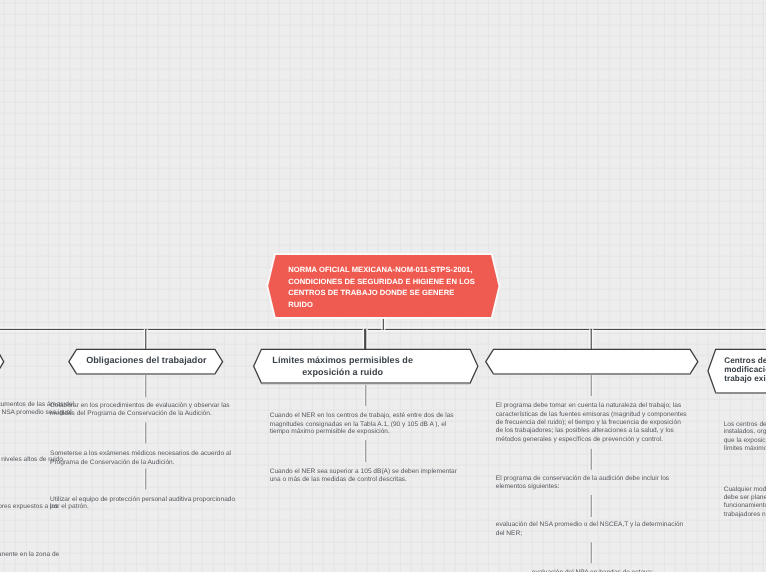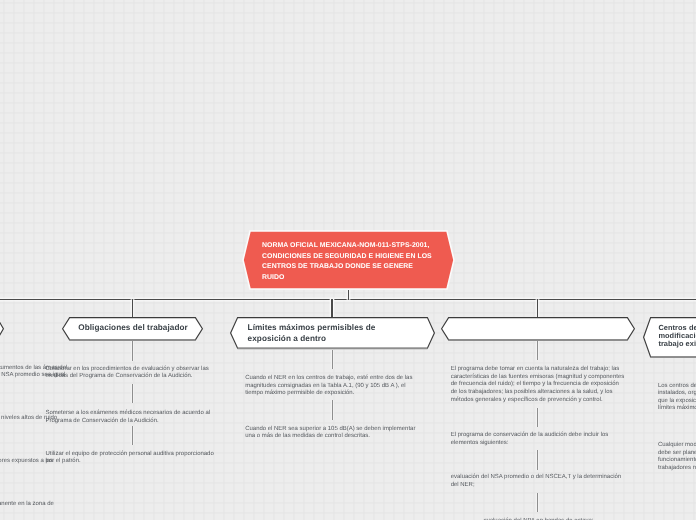--- a/index.html
+++ b/index.html
@@ -74,28 +74,28 @@
   <div class="n1" style="left:62px;top:317px;width:141px;height:24.5px;">
     <svg width="141" height="24.5" viewBox="0 0 141 24.5">
       <path d="M0.6,11.8 L7.6,0.6 L133.4,0.6 L140.4,11.8 L133.4,22.8 L7.6,22.8 Z" fill="#ffffff" stroke="#3c3c3c" stroke-width="1.15"></path>
       <path d="M7.6,23.0 L133.4,23.0" stroke="#8d8d8d" stroke-width="1.8" fill="none"></path>
     </svg>
     <div class="txt" style="left:16.3px;top:6.1px;">
       <div>Obligaciones del trabajador</div>
     </div>
   </div>
 
-  <div class="n1" style="left:230px;top:317px;width:205px;height:44px;">
+  <div class="n1" style="left:230px;top:317px;width:205px;height:44px;text-align:center;">
     <svg width="205" height="32" viewBox="0 0 205 32">
       <path d="M0.6,15.9 L7.6,0.6 L197.4,0.6 L204.4,15.9 L197.4,31.2 L7.6,31.2 Z" fill="#ffffff" stroke="#3c3c3c" stroke-width="1.15"></path>
       <path d="M7.6,31.4 L197.4,31.4" stroke="#8d8d8d" stroke-width="1.8" fill="none"></path>
     </svg>
     <div class="txt" style="left:17.6px;top:6.1px;">
       <div>Límites máximos permisibles de</div>
-      <div>exposición a dentro</div>
+      <div>exposición a ruido</div>
     </div>
   </div>
 
   <div class="n1" style="left:441px;top:317px;width:194px;height:24.5px;">
     <svg width="194" height="24.5" viewBox="0 0 194 24.5">
       <path d="M0.6,11.8 L7.6,0.6 L186.4,0.6 L193.4,11.8 L186.4,22.8 L7.6,22.8 Z" fill="#ffffff" stroke="#3c3c3c" stroke-width="1.15"></path>
       <path d="M7.6,23.0 L186.4,23.0" stroke="#8d8d8d" stroke-width="1.8" fill="none"></path>
     </svg>
   </div>
 

